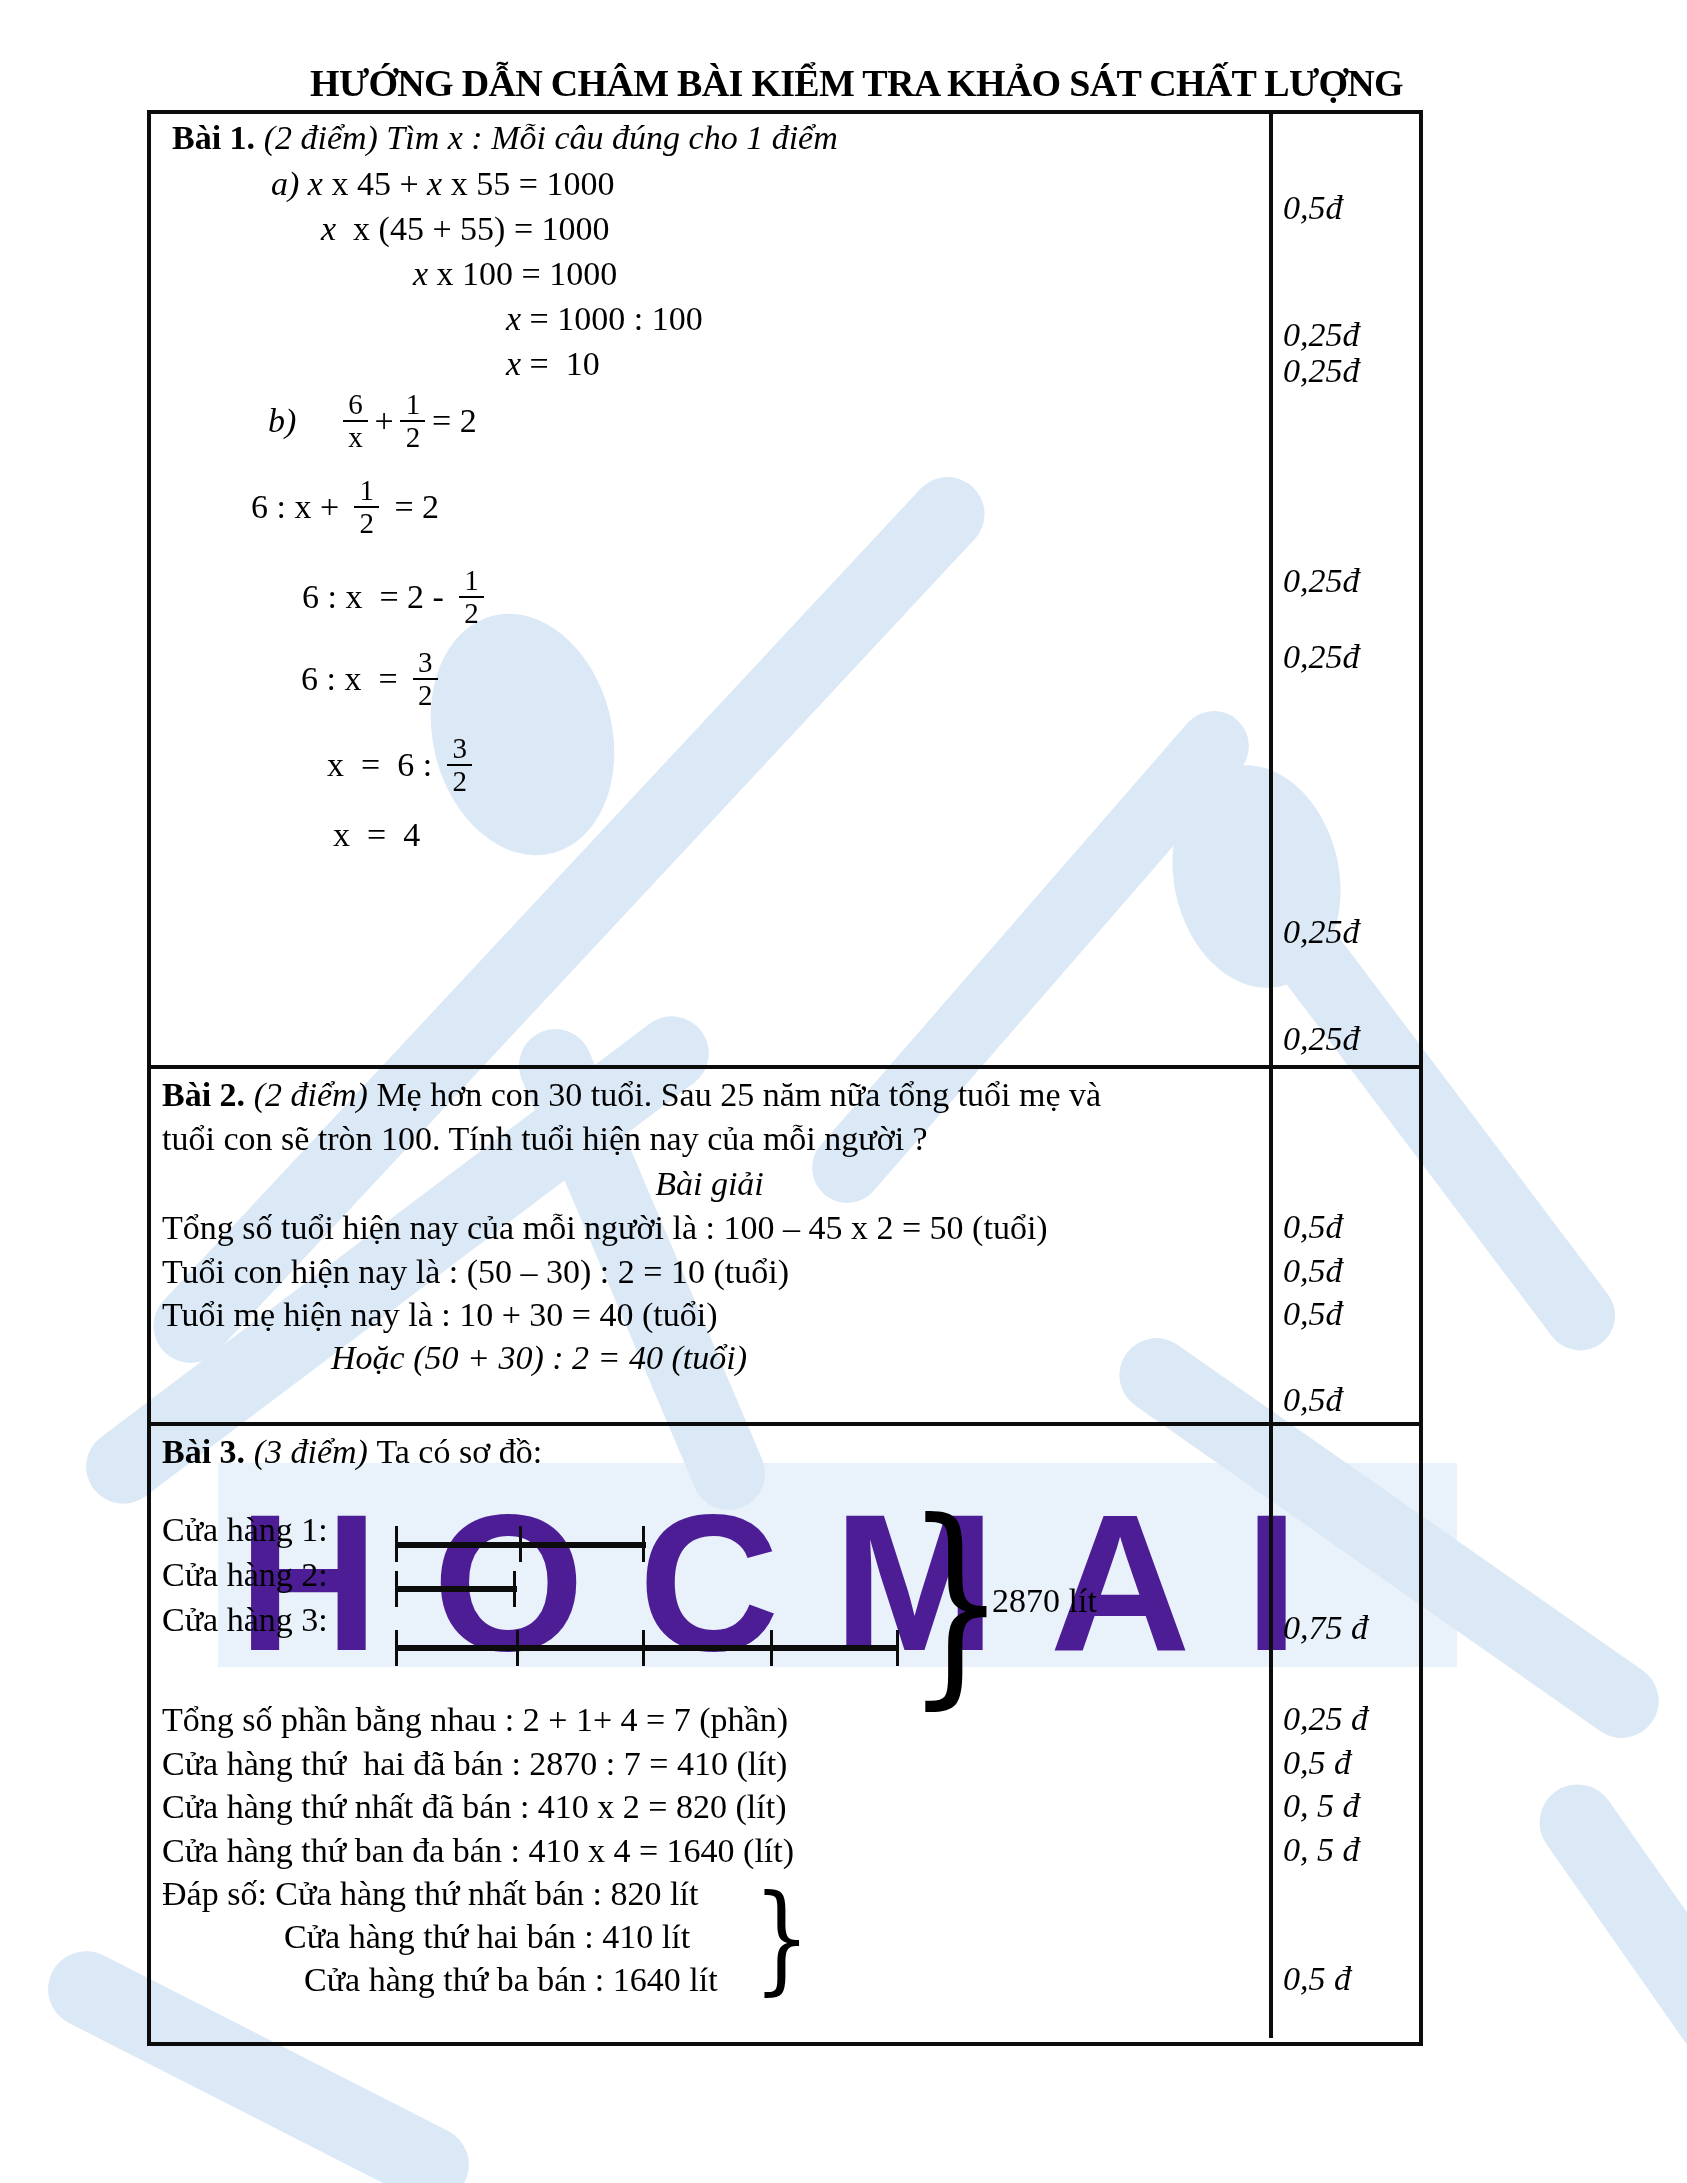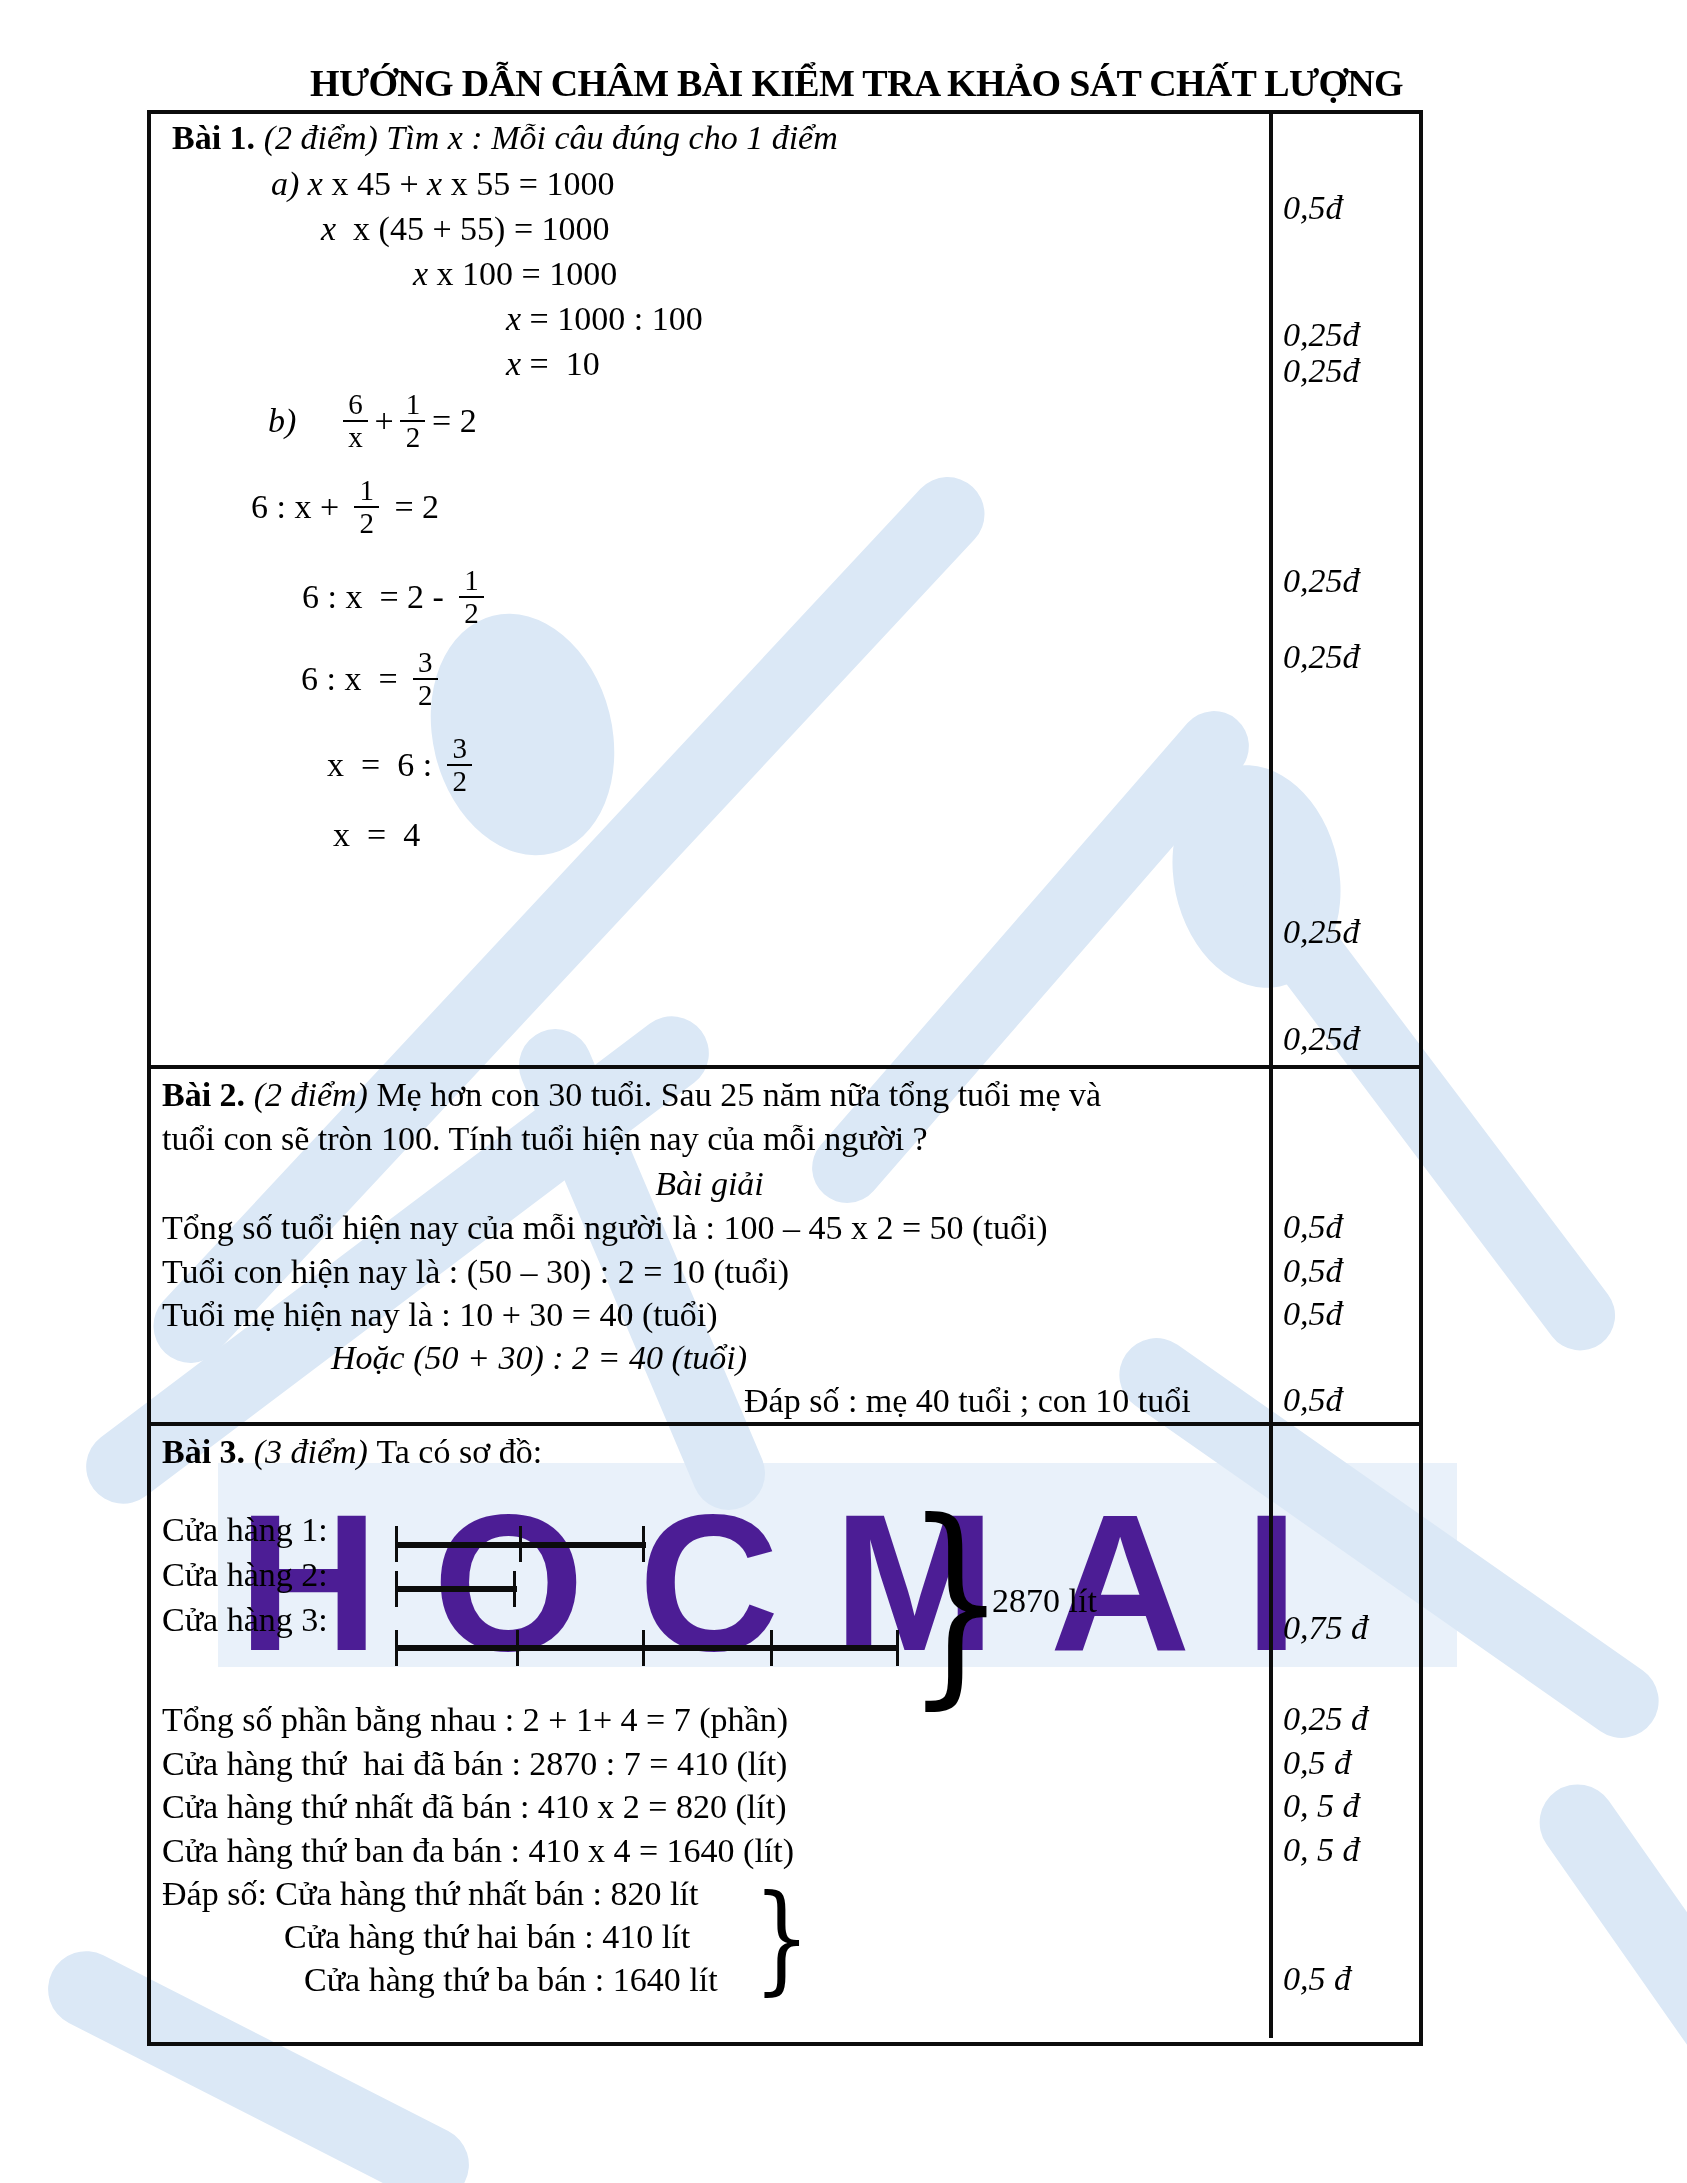--- a/index.html
+++ b/index.html
@@ -112,21 +112,20 @@
     <div class="pt" style="top:913px;">0,25đ</div>
     <div class="pt" style="top:1020px;">0,25đ</div>
 
     <div class="line" style="left:149px;top:1075px;"><b>Bài 2.</b><i> (2 điểm) </i><span>Mẹ hơn con 30 tuổi. Sau 25 năm nữa tổng tuổi mẹ và</span></div>
     <div class="line" style="left:149px;top:1119px;">tuổi con sẽ tròn 100. Tính tuổi hiện nay của mỗi người ?</div>
     <div class="line" style="left:149px;top:1164px;width:1095px;text-align:center;font-style:italic;">Bài giải</div>
     <div class="line" style="left:149px;top:1208px;">Tổng số tuổi hiện nay của mỗi người là : 100 – 45 x 2 = 50 (tuổi)</div>
     <div class="line" style="left:149px;top:1252px;">Tuổi con hiện nay là : (50 – 30) : 2 = 10 (tuổi)</div>
     <div class="line" style="left:149px;top:1295px;">Tuổi mẹ hiện nay là : 10 + 30 = 40 (tuổi)</div>
     <div class="line" style="left:318px;top:1338px;font-style:italic;">Hoặc (50 + 30) : 2 = 40 (tuổi)</div>
-    <div class="line" style="left:731px;top:1381px;">Đáp số : mẹ 40 tuổi ; con 10 tuổi</div>
 
     <div class="pt" style="top:1208px;">0,5đ</div>
     <div class="pt" style="top:1252px;">0,5đ</div>
     <div class="pt" style="top:1295px;">0,5đ</div>
     <div class="pt" style="top:1381px;">0,5đ</div>
 
     <div class="line" style="left:149px;top:1432px;"><b>Bài 3.</b><i> (3 điểm) </i><span>Ta có sơ đồ:</span></div>
 
     <div class="line" style="left:149px;top:1510px;">Cửa hàng 1:</div>
     <div class="line" style="left:149px;top:1555px;">Cửa hàng 2:</div>

